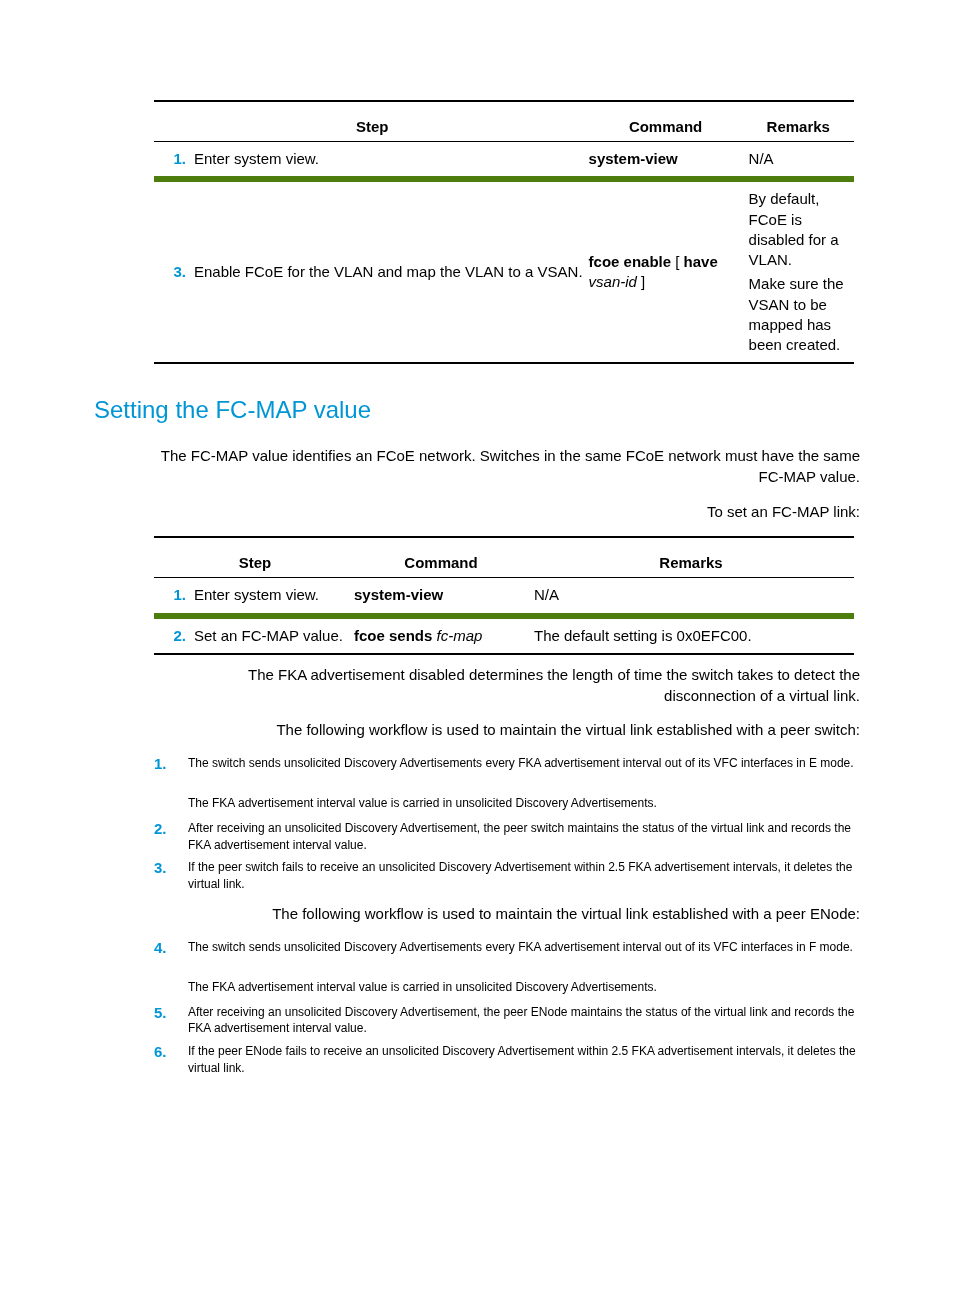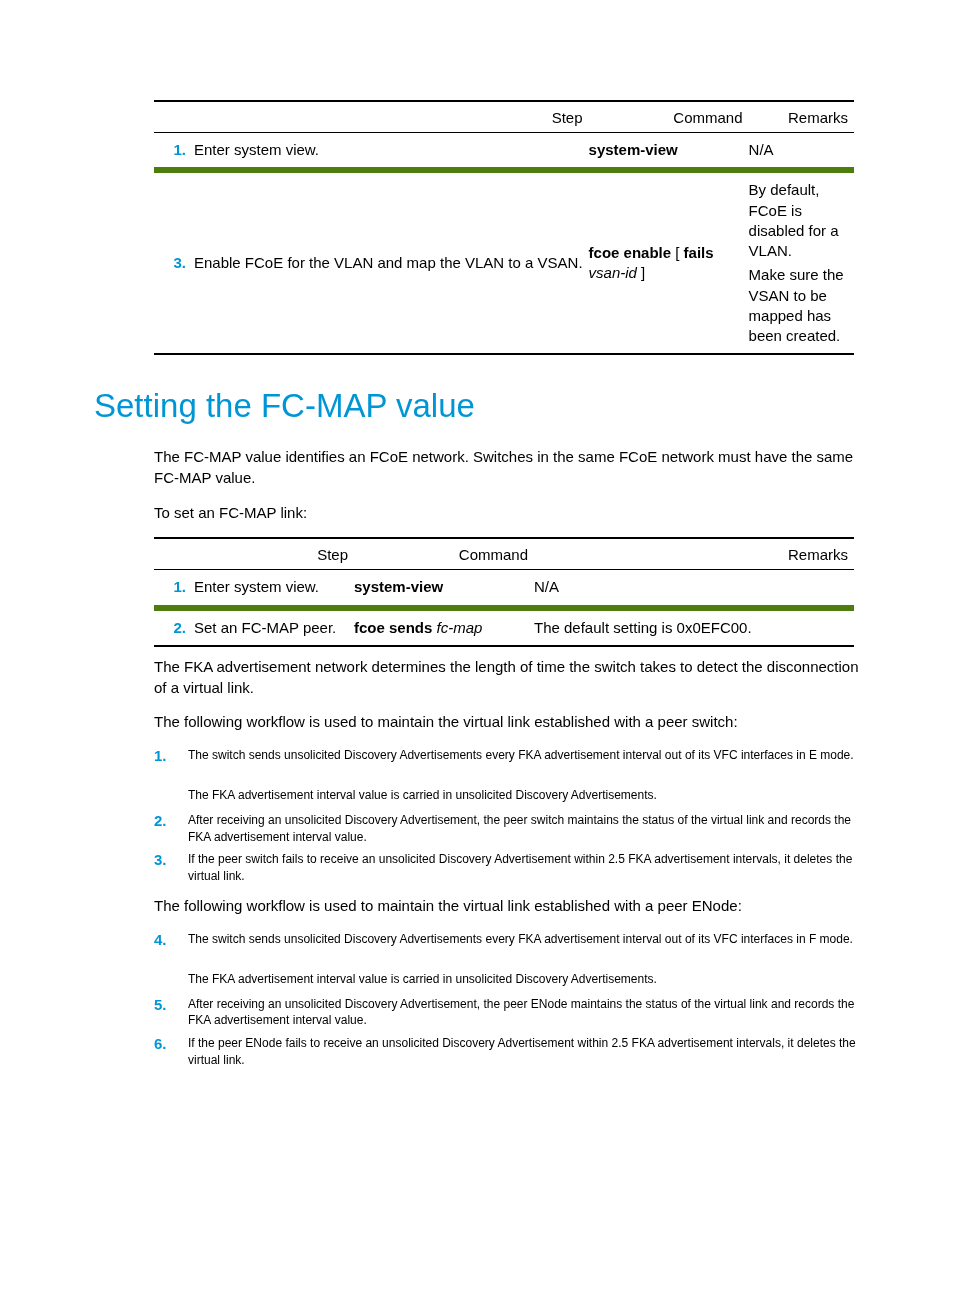--- a/index.html
+++ b/index.html
@@ -15,51 +15,52 @@
     box-sizing: border-box;
     width: 954px;
     min-height: 1296px;
     padding: 100px 94px 60px 94px;
     position: relative;
   }
   h1.section {
     font-family: Arial, Helvetica, sans-serif;
     font-weight: 400;
     color: #0096d6;
-    font-size: 33px;
+    font-size: 24px;
     margin: 32px 0 22px 0;
     letter-spacing: 0px;
   }
   .body-text {
     font-size: 15px;
     line-height: 1.38;
     margin: 0 0 14px 0;
     text-align: left;
   }
   .body-text.justify {
     text-align: justify;
   }
   .indent {
     margin-left: 60px;
     margin-right: 0;
+    text-align: right;
   }
   
   table.cmd {
     border-collapse: collapse;
     width: 700px;
     margin-left: 60px;
     margin-bottom: 10px;
     font-size: 15px;
   }
   table.cmd thead th {
-    text-align: right;
-    font-weight: normal;
+    text-align: center;
+    font-weight: bold;
     border-top: 2px solid #000;
     border-bottom: 1px solid #000;
-    padding: 7px 6px 6px 0;
+    padding: 16px 6px 6px 0;
     vertical-align: top;
   }
   table.cmd tbody td {
     border-bottom: 6px solid #4d7c0f;
     padding: 7px 6px 7px 0;
     vertical-align: top;
     line-height: 1.35;
   }
   table.cmd tbody tr:last-child td {
     border-bottom: 2px solid #000;
@@ -133,21 +134,21 @@
         <td>N/A</td>
       </tr>
       <tr>
         <td class="step-cell" style="vertical-align:middle">
           <div style="display:flex">
             <span class="step-num">3.</span>
             <span>Enable FCoE for the VLAN and map the VLAN to a VSAN.</span>
           </div>
         </td>
         <td style="vertical-align:middle">
-          <span class="bold">fcoe enable</span><span> [ </span><span class="bold">fails</span>
+          <span class="bold">fcoe enable</span><span> [ </span><span class="bold">have</span>
           <span class="ital">vsan-id</span><span> ]</span>
         </td>
         <td>
           <div style="margin-bottom:4px">By default, FCoE is disabled for a VLAN.</div>
           <div>Make sure the VSAN to be mapped has been created.</div>
         </td>
       </tr>
     </tbody>
   </table>
 
@@ -173,32 +174,32 @@
         <td class="step-cell">
           <span class="step-num">1.</span><span>Enter system view.</span>
         </td>
         <td>
           <span class="bold">system-view</span>
         </td>
         <td>N/A</td>
       </tr>
       <tr>
         <td class="step-cell">
-          <span class="step-num">2.</span><span>Set an FC-MAP peer.</span>
+          <span class="step-num">2.</span><span>Set an FC-MAP value.</span>
         </td>
         <td>
           <span class="bold">fcoe sends</span>
           <span class="ital">fc-map</span>
         </td>
         <td>The default setting is 0x0EFC00.</td>
       </tr>
     </tbody>
   </table>
 
-  <p class="body-text indent">The FKA advertisement network determines the length of time the switch takes to detect the disconnection of a virtual link.</p>
+  <p class="body-text indent">The FKA advertisement disabled determines the length of time the switch takes to detect the disconnection of a virtual link.</p>
   <p class="body-text indent">The following workflow is used to maintain the virtual link established with a peer switch:</p>
 
   <div class="ol-wrap">
     <div class="ol-item">
       <div class="ol-num">1.</div>
       <div class="ol-body">
         <span>The switch sends unsolicited Discovery Advertisements every FKA advertisement interval out of its VFC interfaces in E mode.</span>
         <div class="ol-sub">The FKA advertisement interval value is carried in unsolicited Discovery Advertisements.</div>
       </div>
     </div>

